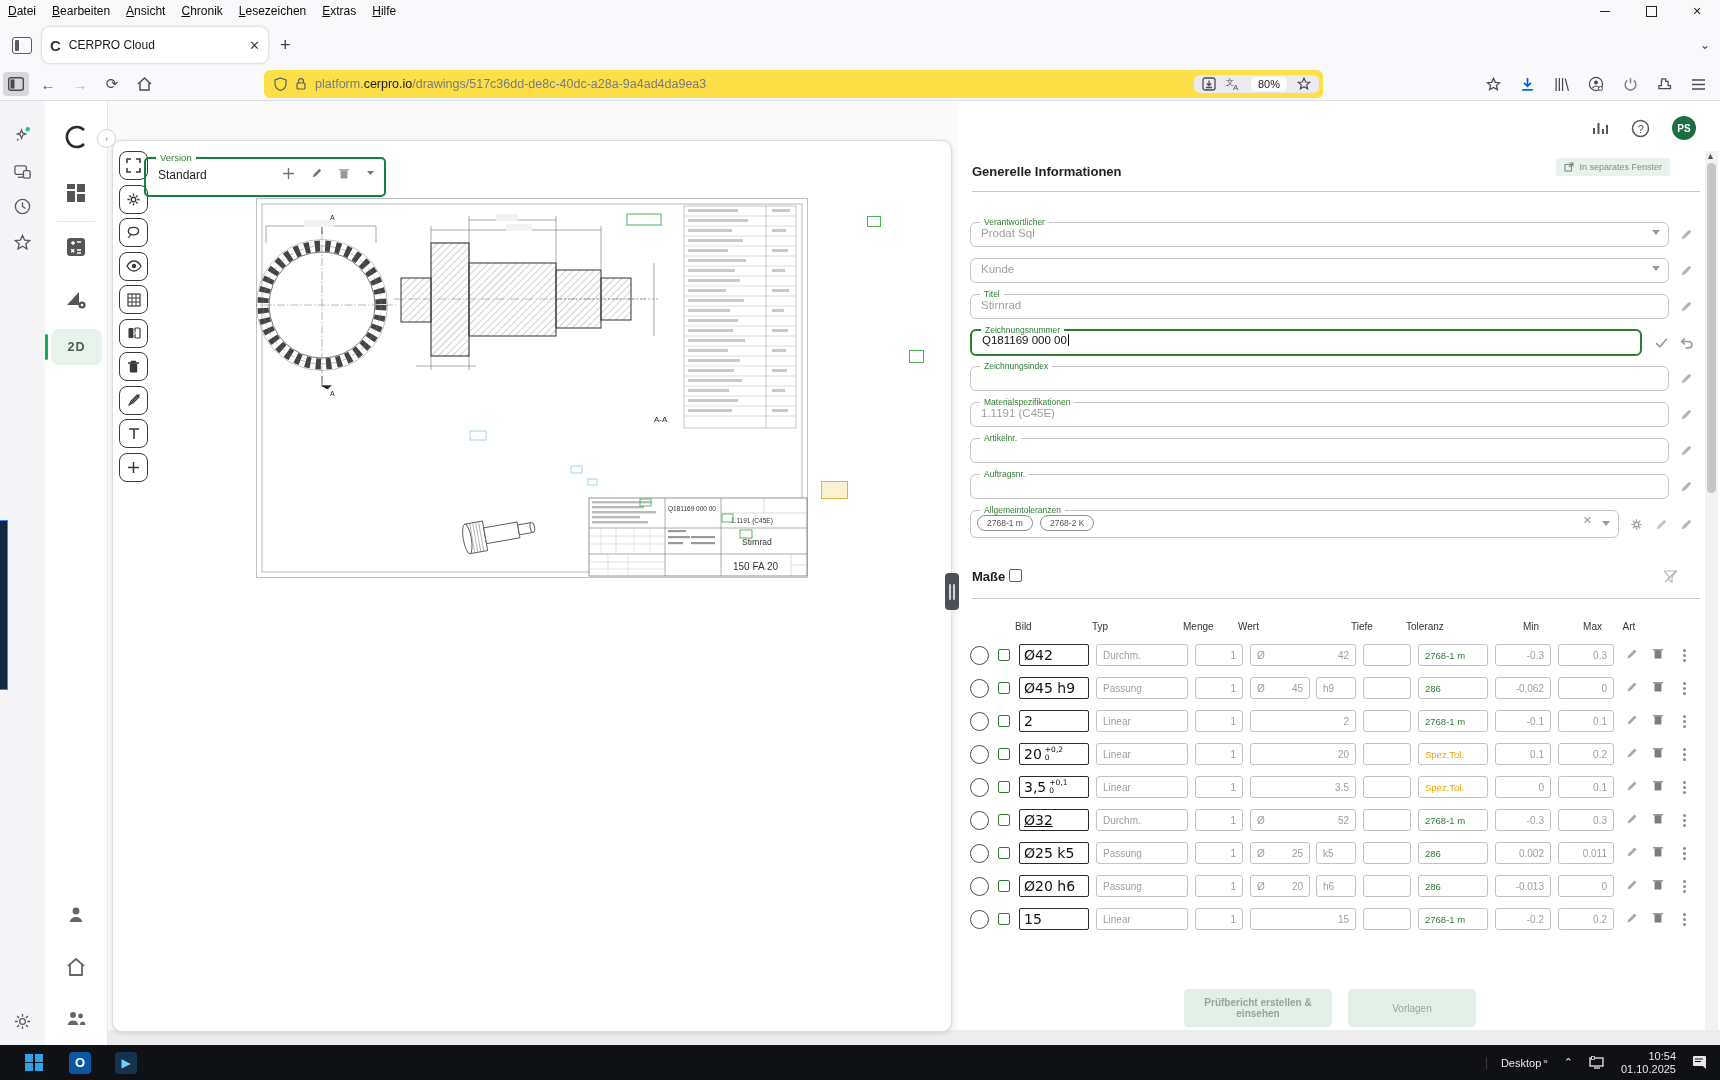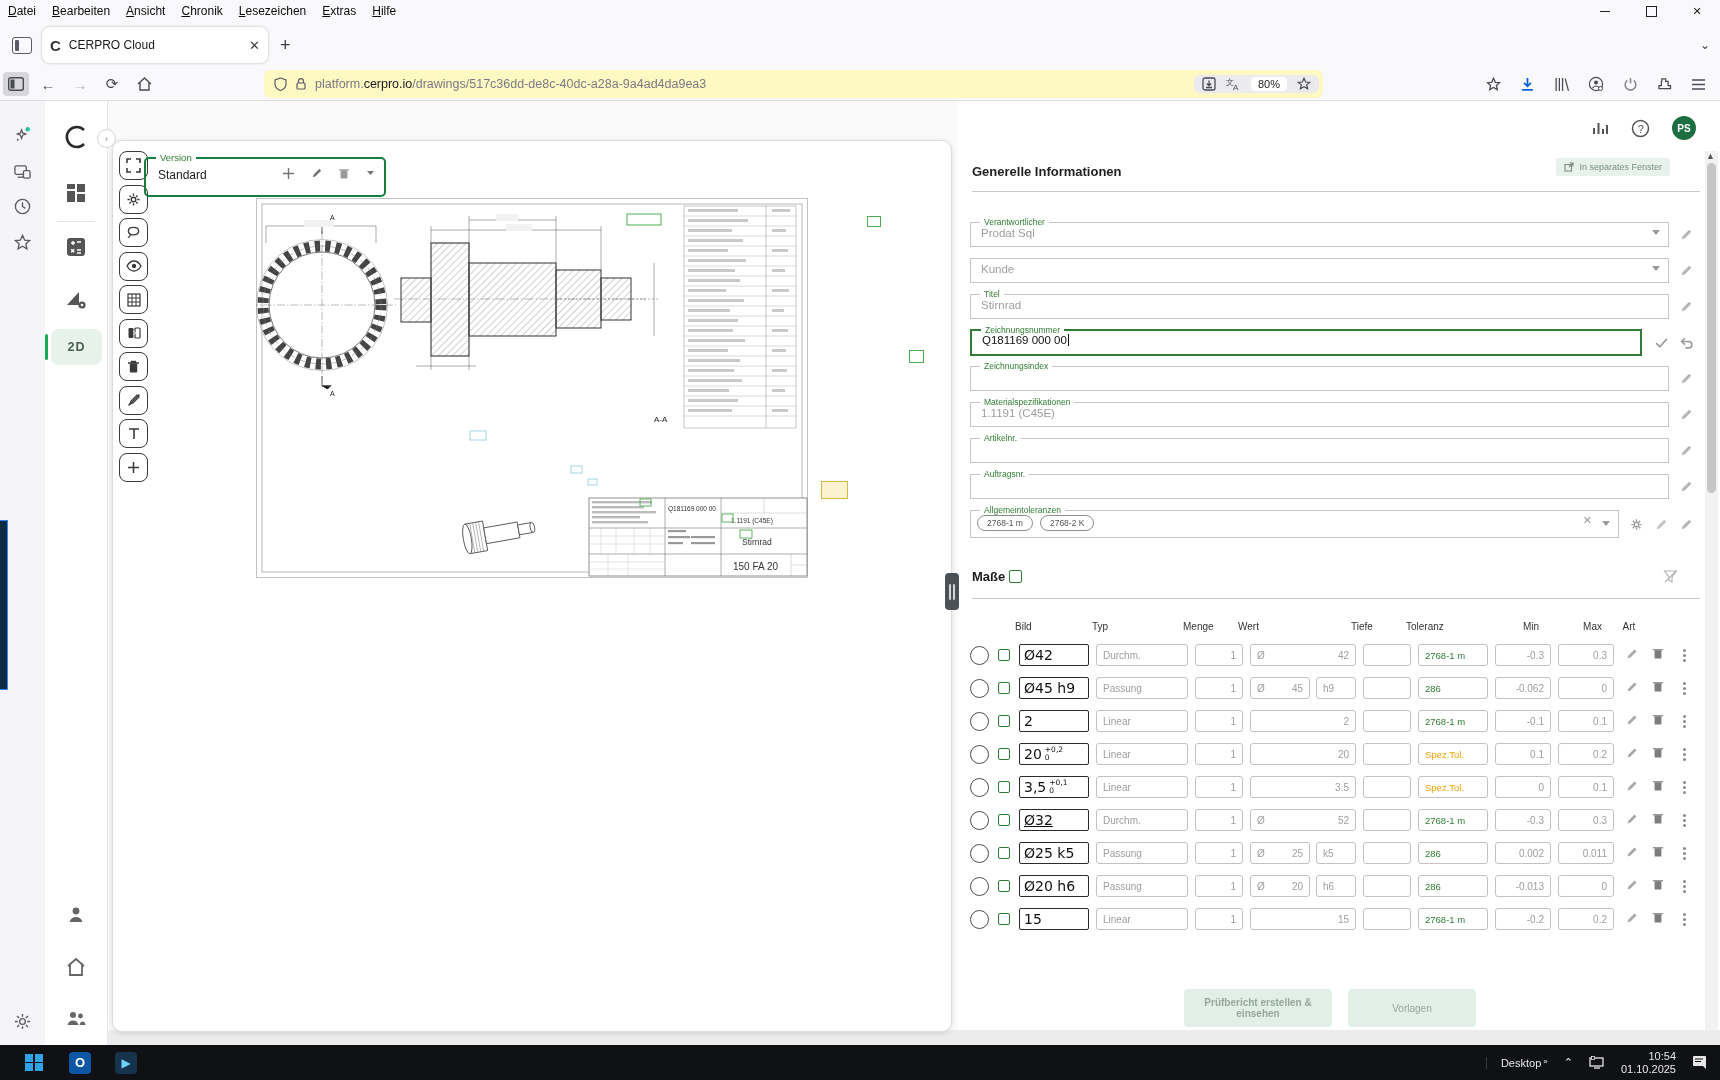--- a/index.html
+++ b/index.html
@@ -22,21 +22,21 @@
   .tab .fav{font-size:15px;font-weight:bold;color:#333;}
   .tab .ttl{flex:1;white-space:nowrap;overflow:hidden;}
   .tab .tclose{color:#444;font-size:13px;}
   .newtab{font-size:18px;color:#3c3c43;padding:0 12px;}
   .alltabs{margin-left:auto;margin-right:10px;color:#3c3c43;font-size:12px;}
   .navbar{position:absolute;left:0;top:68px;right:0;height:32px;background:#f9f9fb;border-bottom:1px solid #dcdce1;
           display:flex;align-items:center;z-index:28;}
   .nicon{width:26px;height:24px;display:flex;align-items:center;justify-content:center;color:#4a4a55;font-size:15px;margin:0 3px;border-radius:4px;}
   .nicon.active{background:#d6d6db;}
   .nicon.dis{color:#b6b6bd;}
-  .urlbar{height:28px;background:#fef9c3;border-radius:6px;flex:0 0 1045px;margin-left:104px;
+  .urlbar{height:28px;background:#fde047;border-radius:6px;flex:0 0 1045px;margin-left:104px;
           display:flex;align-items:center;padding:0 4px 0 10px;font-size:12.5px;color:#55555f;}
   .urlbar svg{flex:none;}
   .urltxt{flex:1;margin-left:8px;white-space:nowrap;overflow:hidden;color:#7a7a84;}
   .urltxt b{color:#1a1a1e;font-weight:normal;}
   .urlctl{display:flex;align-items:center;gap:10px;background:#eaeaef;border-radius:6px;padding:2px 8px;}
   .zoompill{background:#fff;border-radius:4px;padding:1px 7px;font-size:11px;color:#222;}
   .tbicons{display:flex;align-items:center;gap:19px;margin-left:auto;margin-right:14px;color:#4a4a55;}
   
   .ffstrip{position:absolute;left:0;top:101px;bottom:35px;width:45px;background:#f5f5f7;border-right:1px solid #e3e3e8;z-index:20;}
   .ffs-ic{position:absolute;left:13px;width:19px;height:19px;color:#5b5b66;}
@@ -69,33 +69,33 @@
             display:flex;align-items:center;justify-content:center;gap:2px;z-index:15;}
   .splitter i{width:2px;height:16px;background:#cfd4d8;border-radius:1px;}
   
   .rpanel{position:absolute;left:958px;top:101px;right:0;bottom:50px;background:#fff;z-index:9;}
   .rp-head{position:absolute;left:14px;top:63px;font-size:13px;font-weight:bold;color:#1f1f1f;}
   .popout{position:absolute;right:50px;top:57px;background:#e8f1ec;border-radius:3px;color:#7b8f84;
           font-size:9px;padding:4px 8px;display:flex;align-items:center;gap:5px;}
   .rp-div{position:absolute;left:14px;right:20px;top:90px;height:1px;background:#c9c9c9;}
   .fields{position:absolute;left:12px;top:122px;right:26px;display:flex;flex-direction:column;gap:13px;}
   .frow{display:flex;align-items:center;gap:10px;height:23px;}
-  .fld{position:relative;flex:1;height:23px;border:1px solid #c6c6c6;border-radius:0;background:#fff;}
+  .fld{position:relative;flex:1;height:23px;border:1px solid #c6c6c6;border-radius:6px;background:#fff;}
   .fld .lbl{position:absolute;top:-6px;left:9px;background:#fff;padding:0 4px;font-size:8.5px;color:#2e7d32;white-space:nowrap;}
   .fld .val{position:absolute;left:10px;top:4px;font-size:11.5px;color:#9e9e9e;white-space:nowrap;}
   .fld .caret{position:absolute;right:8px;top:7px;width:0;height:0;border-left:4px solid transparent;border-right:4px solid transparent;border-top:5px solid #9a9a9a;}
   .fld.focus{border:2px solid #2e7d32;}
   .fld.focus .val{color:#111;top:3px;}
   .cursorbar{display:inline-block;width:1px;height:12px;background:#111;vertical-align:-2px;margin-left:1px;}
   .fic{color:#a9a9a9;flex:none;width:15px;height:15px;}
   .chip{border:1px solid #8f8f8f;border-radius:10px;font-size:8.5px;color:#555;padding:2px 9px;margin-right:7px;}
   .chiprow{position:absolute;left:6px;top:4px;display:flex;}
   .fld .xclr{position:absolute;right:26px;top:3px;color:#9a9a9a;font-size:11px;}
   
-  .masse-h{position:absolute;left:14px;top:468px;display:flex;align-items:center;gap:4px;font-size:13px;font-weight:bold;}
+  .masse-h{position:absolute;left:14px;top:468px;display:flex;align-items:flex-start;gap:4px;font-size:13px;font-weight:bold;}
   .gchk{width:11px;height:11px;border:1.6px solid #2e7d32;border-radius:2px;background:#fff;}
   .filtic{position:absolute;right:42px;top:468px;color:#b5b5b5;width:15px;height:15px;}
   .m-div{position:absolute;left:14px;right:20px;top:497px;height:1px;background:#c9c9c9;}
   .thead{position:absolute;left:12px;top:520px;right:26px;display:flex;gap:7px;font-size:10px;color:#333;}
   .thead span{flex:none;}
   .rows{position:absolute;left:12px;top:542px;right:26px;display:flex;flex-direction:column;gap:9px;}
   .mrow{display:flex;align-items:center;gap:7px;height:24px;}
   .mradio{width:17px;height:17px;border:1.6px solid #4d4d4d;border-radius:50%;flex:none;}
   .mchk{width:10px;height:10px;border:1.6px solid #2e7d32;border-radius:2px;flex:none;margin:0 2px;}
   .mcell{height:22px;border:1px solid #c2c2c2;border-radius:3px;background:#fff;display:flex;align-items:center;

